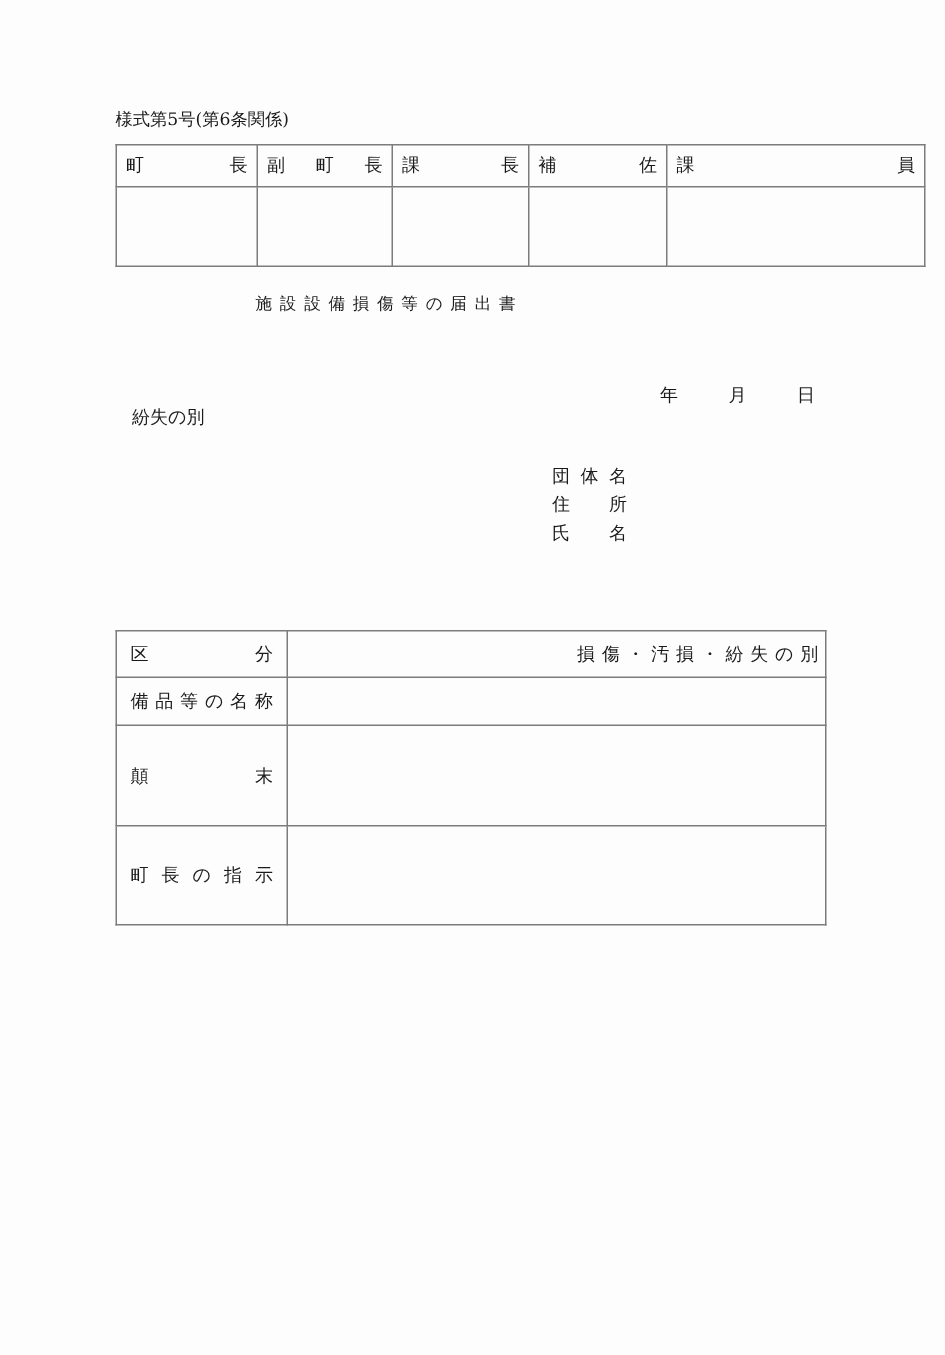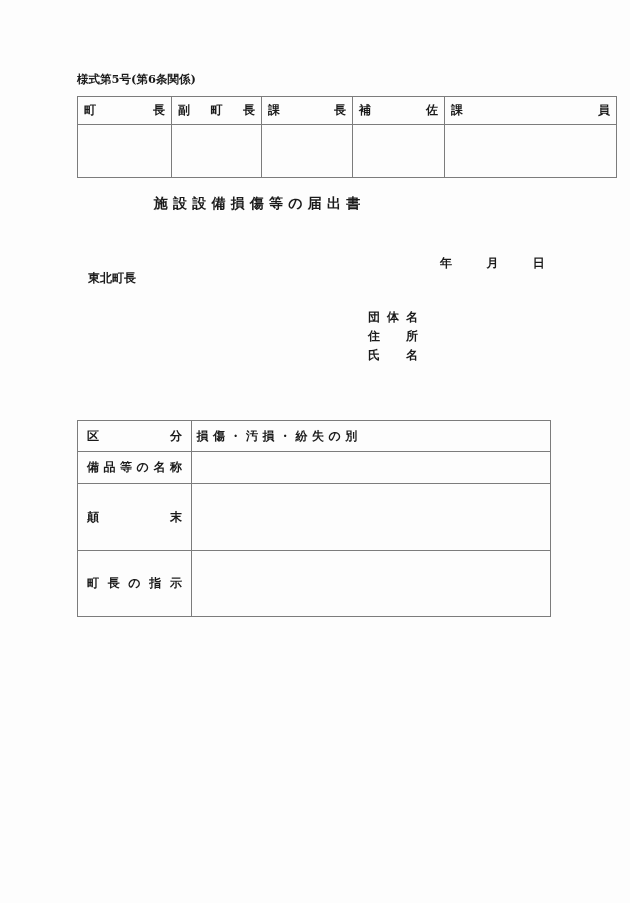--- a/index.html
+++ b/index.html
@@ -13,21 +13,20 @@
     position: relative;
     font-family: "DejaVu Serif", "Liberation Serif", serif;
     color: #1a1a1a;
     overflow: hidden;
   }
 
   .page {
     position: absolute;
     inset: 0;
     background: #fdfdfd;
-    font-weight: bold;
   }
 
   
   .abs { position: absolute; }
 
   
   .spread {
     display: flex;
     justify-content: space-between;
     width: 100%;
@@ -62,21 +61,21 @@
     padding: 0 6px;
   }
   #approval-table .blank-cell { height: 52px; }
 
   
   #doc-title {
     left: 0;
     top: 195px;
     width: 514px;
     text-align: center;
-    font-size: 14px;
+    font-size: 11px;
     letter-spacing: 5.2px;
     text-indent: 5.2px;
   }
 
   
   #date-line {
     left: 440px;
     top: 235px;
     font-size: 12px;
     letter-spacing: 0;
@@ -123,21 +122,21 @@
     border: 1px solid #7c7c7c;
     padding: 0;
     vertical-align: middle;
   }
   #main-table .label-cell {
     font-size: 12px;
     padding: 0 9px;
   }
   #main-table .value-cell {
     font-size: 12px;
-    text-align: left;
+    text-align: right;
     letter-spacing: 4.5px;
     text-indent: 4.5px;
   }
   .r-kubun   { height: 31px; }
   .r-hinmei  { height: 32px; }
   .r-tenmatsu{ height: 67px; }
   .r-shiji   { height: 66px; }
 </style>
 </head>
 <body>
@@ -194,21 +193,21 @@
   <div class="abs" id="doc-title">施設設備損傷等の届出書</div>
 
   <div class="abs" id="date-line">
     <span>年</span>
     <span class="gap"></span>
     <span>月</span>
     <span class="gap"></span>
     <span>日</span>
   </div>
 
-  <div class="abs" id="addressee">東北町長</div>
+  <div class="abs" id="addressee">紛失の別</div>
 
   <div class="abs" id="applicant-block">
     <div class="row spread">
       <span>団</span>
       <span>体</span>
       <span>名</span>
     </div>
     <div class="row spread">
       <span>住</span>
       <span>所</span>

